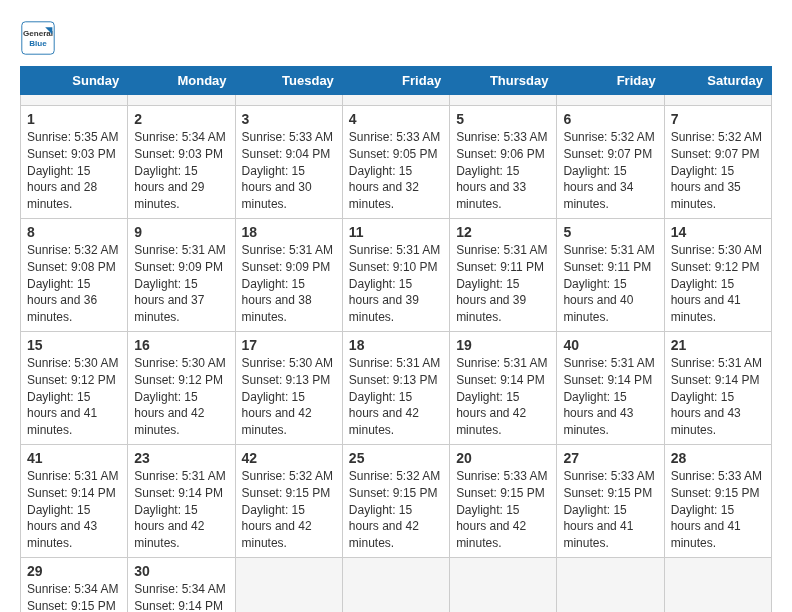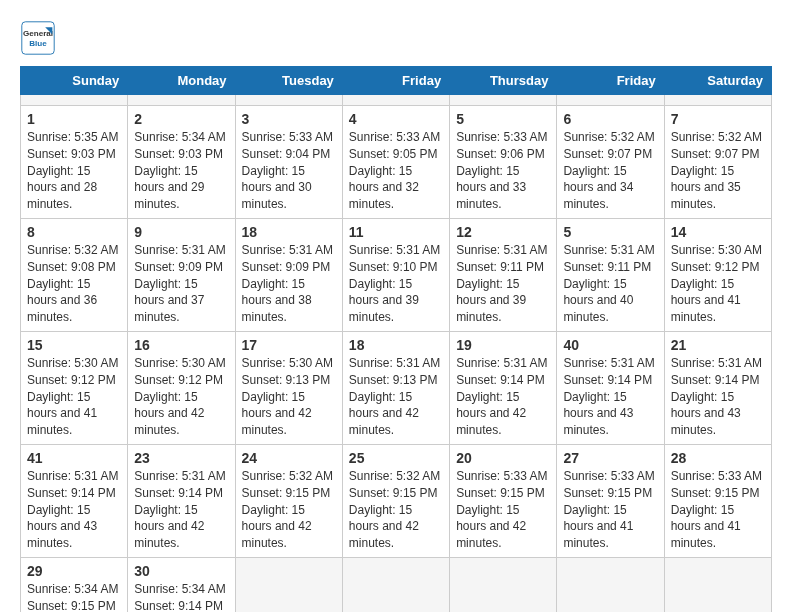--- a/index.html
+++ b/index.html
@@ -158,21 +158,21 @@
         <td><span class="day-number">16</span><span class="day-info">Sunrise: 5:30 AM<br>Sunset: 9:12 PM<br>Daylight: 15 hours and 42 minutes.</span></td>
         <td><span class="day-number">17</span><span class="day-info">Sunrise: 5:30 AM<br>Sunset: 9:13 PM<br>Daylight: 15 hours and 42 minutes.</span></td>
         <td><span class="day-number">18</span><span class="day-info">Sunrise: 5:31 AM<br>Sunset: 9:13 PM<br>Daylight: 15 hours and 42 minutes.</span></td>
         <td><span class="day-number">19</span><span class="day-info">Sunrise: 5:31 AM<br>Sunset: 9:14 PM<br>Daylight: 15 hours and 42 minutes.</span></td>
         <td><span class="day-number">40</span><span class="day-info">Sunrise: 5:31 AM<br>Sunset: 9:14 PM<br>Daylight: 15 hours and 43 minutes.</span></td>
         <td><span class="day-number">21</span><span class="day-info">Sunrise: 5:31 AM<br>Sunset: 9:14 PM<br>Daylight: 15 hours and 43 minutes.</span></td>
       </tr>
       <tr>
         <td><span class="day-number">41</span><span class="day-info">Sunrise: 5:31 AM<br>Sunset: 9:14 PM<br>Daylight: 15 hours and 43 minutes.</span></td>
         <td><span class="day-number">23</span><span class="day-info">Sunrise: 5:31 AM<br>Sunset: 9:14 PM<br>Daylight: 15 hours and 42 minutes.</span></td>
-        <td><span class="day-number">24</span><span class="day-info">Sunrise: 5:32 AM<br>Sunset: 9:15 PM<br>Daylight: 15 hours and 42 minutes.</span></td>
+        <td><span class="day-number">42</span><span class="day-info">Sunrise: 5:32 AM<br>Sunset: 9:15 PM<br>Daylight: 15 hours and 42 minutes.</span></td>
         <td><span class="day-number">25</span><span class="day-info">Sunrise: 5:32 AM<br>Sunset: 9:15 PM<br>Daylight: 15 hours and 42 minutes.</span></td>
         <td><span class="day-number">20</span><span class="day-info">Sunrise: 5:33 AM<br>Sunset: 9:15 PM<br>Daylight: 15 hours and 42 minutes.</span></td>
         <td><span class="day-number">27</span><span class="day-info">Sunrise: 5:33 AM<br>Sunset: 9:15 PM<br>Daylight: 15 hours and 41 minutes.</span></td>
         <td><span class="day-number">28</span><span class="day-info">Sunrise: 5:33 AM<br>Sunset: 9:15 PM<br>Daylight: 15 hours and 41 minutes.</span></td>
       </tr>
       <tr>
         <td><span class="day-number">29</span><span class="day-info">Sunrise: 5:34 AM<br>Sunset: 9:15 PM<br>Daylight: 15 hours and 40 minutes.</span></td>
         <td><span class="day-number">30</span><span class="day-info">Sunrise: 5:34 AM<br>Sunset: 9:14 PM<br>Daylight: 15 hours and 40 minutes.</span></td>
         <td class="empty"></td>
         <td class="empty"></td>

